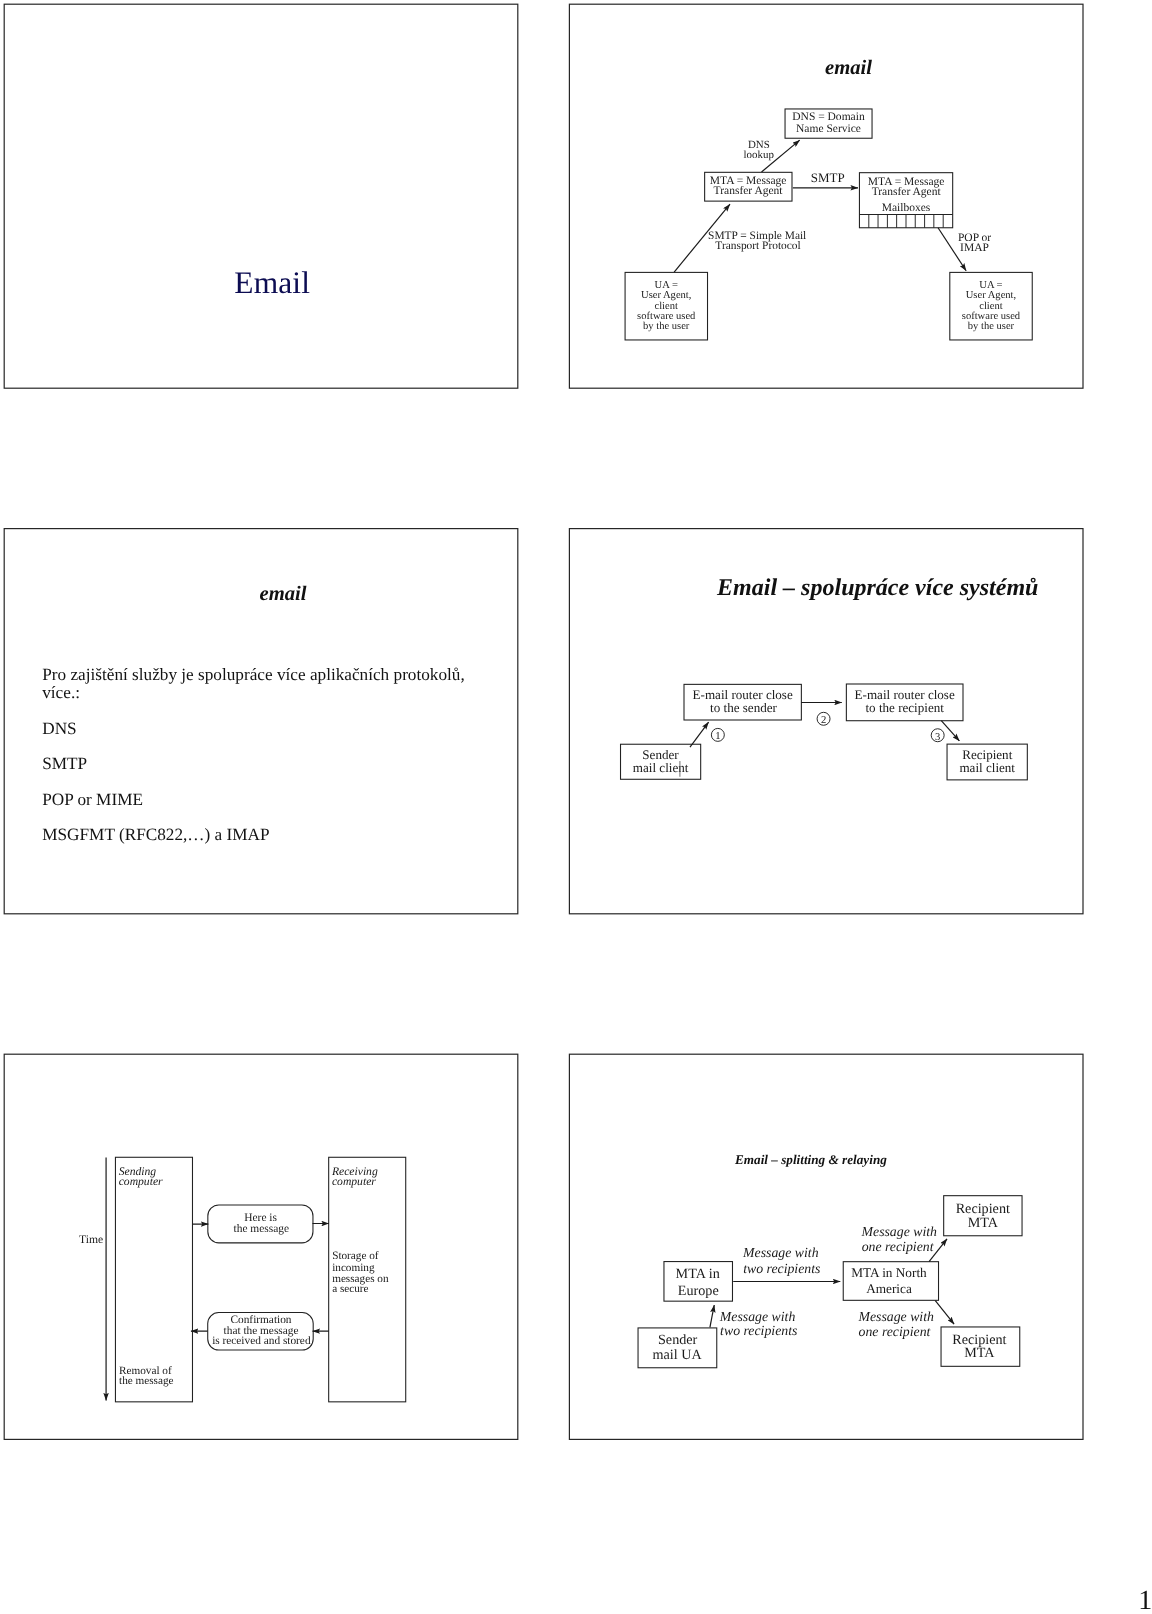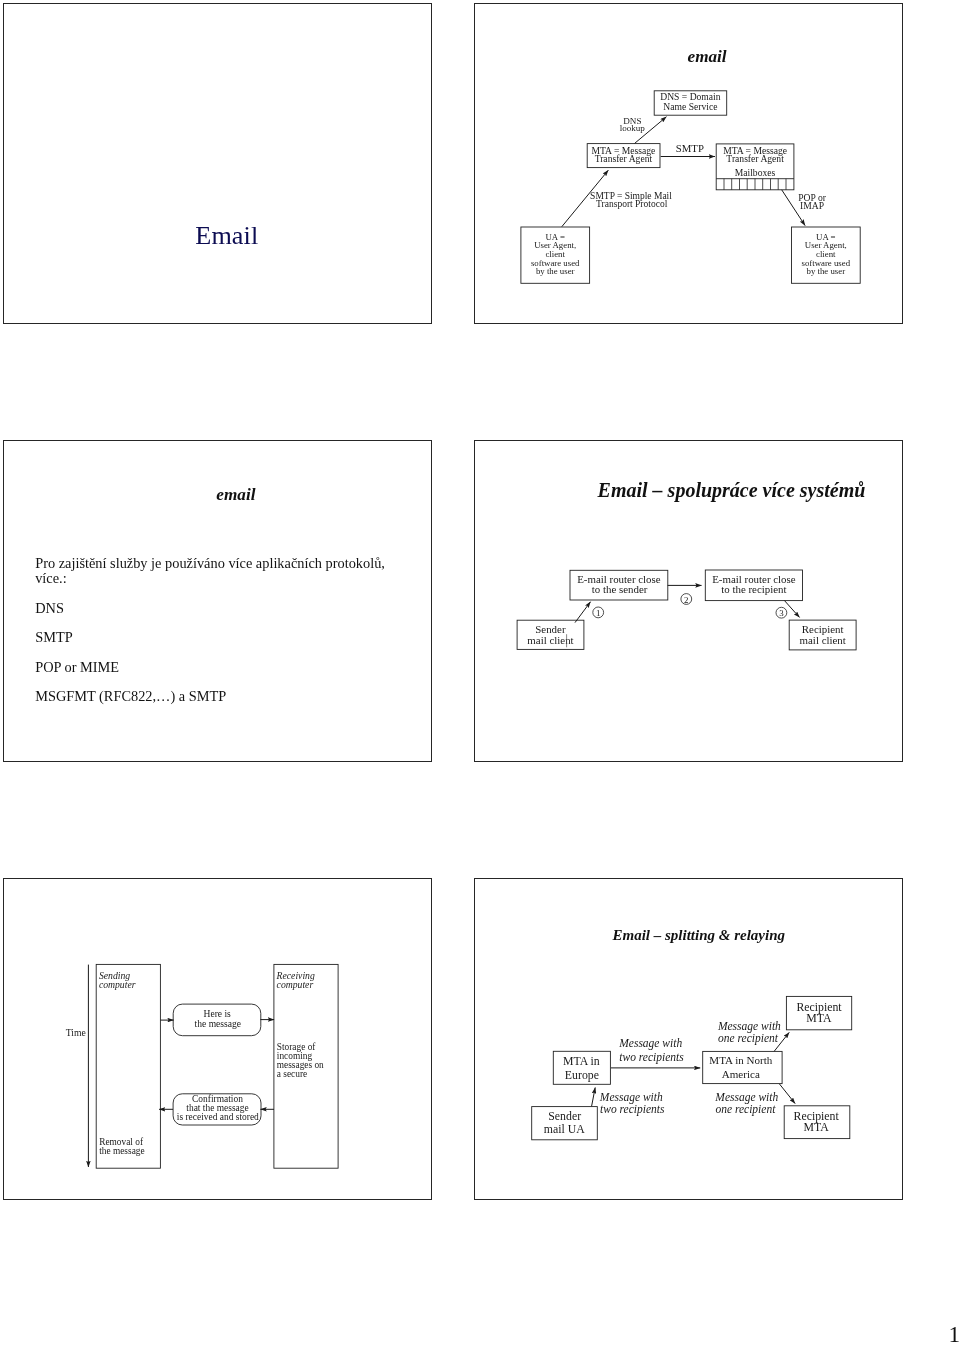--- a/index.html
+++ b/index.html
@@ -19,21 +19,21 @@
           font-family:"Liberation Serif",serif;}
   
   .big-title{position:absolute;left:195.3px;top:220.5px;font-size:26.2px;color:#0c0c52;
              letter-spacing:.1px;}
   
   .sl-title{position:absolute;font-weight:bold;font-style:italic;color:#111;
             white-space:nowrap;}
   .t2{left:687.5px;top:47.1px;font-size:17.2px;}
   .t3{left:216.3px;top:485.3px;font-size:17.2px;}
   .t4{left:597.6px;top:459px;font-size:20px;margin-top:20px;}
-  .t6{left:612.5px;top:927px;font-size:15px;text-align:center;}
+  .t6{left:612.5px;top:961px;font-size:11px;text-align:center;}
   
   .body3{position:absolute;left:35.2px;top:556px;font-size:14.35px;color:#131313;
          line-height:15.2px;width:400px;}
   .body3 .gap{height:14.3px;}
   .body3 p{margin:0;}
   svg{display:block;}
   .dg{position:absolute;filter:blur(0.25px);}
   text{font-family:"Liberation Serif","DejaVu Serif",serif;fill:#1a1a1a;}
 </style>
 </head>
@@ -46,30 +46,30 @@
 <div class="slide s5"></div>
 <div class="slide s6"></div>
 
 <div class="big-title">Email</div>
 <div class="sl-title t2">email</div>
 <div class="sl-title t3">email</div>
 <div class="sl-title t4">Email – spolupráce více systémů</div>
 <div class="sl-title t6">Email – splitting &amp; relaying</div>
 
 <div class="body3">
-  <p>Pro zajištění služby je používáno více aplikačních protokolů,</p>
+  <p>Pro zajištění služby je spolupráce více aplikačních protokolů,</p>
   <p>více.:</p>
   <div class="gap"></div>
   <p>DNS</p>
   <div class="gap"></div>
   <p>SMTP</p>
   <div class="gap"></div>
   <p>POP or MIME</p>
   <div class="gap"></div>
-  <p>MSGFMT (RFC822,…) a SMTP</p>
+  <p>MSGFMT (RFC822,…) a IMAP</p>
 </div>
 
 <div class="pageno">1</div>
 <svg class="dg" style="left:474px;top:3px" width="428" height="320" viewBox="474 3 428 320">
   <defs>
     <marker id="ah" markerWidth="6.6" markerHeight="4.6" refX="6.3" refY="2.3" orient="auto" markerUnits="userSpaceOnUse">
       <path d="M0,0 L6.6,2.3 L0,4.6 L1.25,2.3 Z" fill="#1a1a1a"></path>
     </marker>
   </defs>
   <g stroke="#222" fill="none" stroke-width="0.9">

